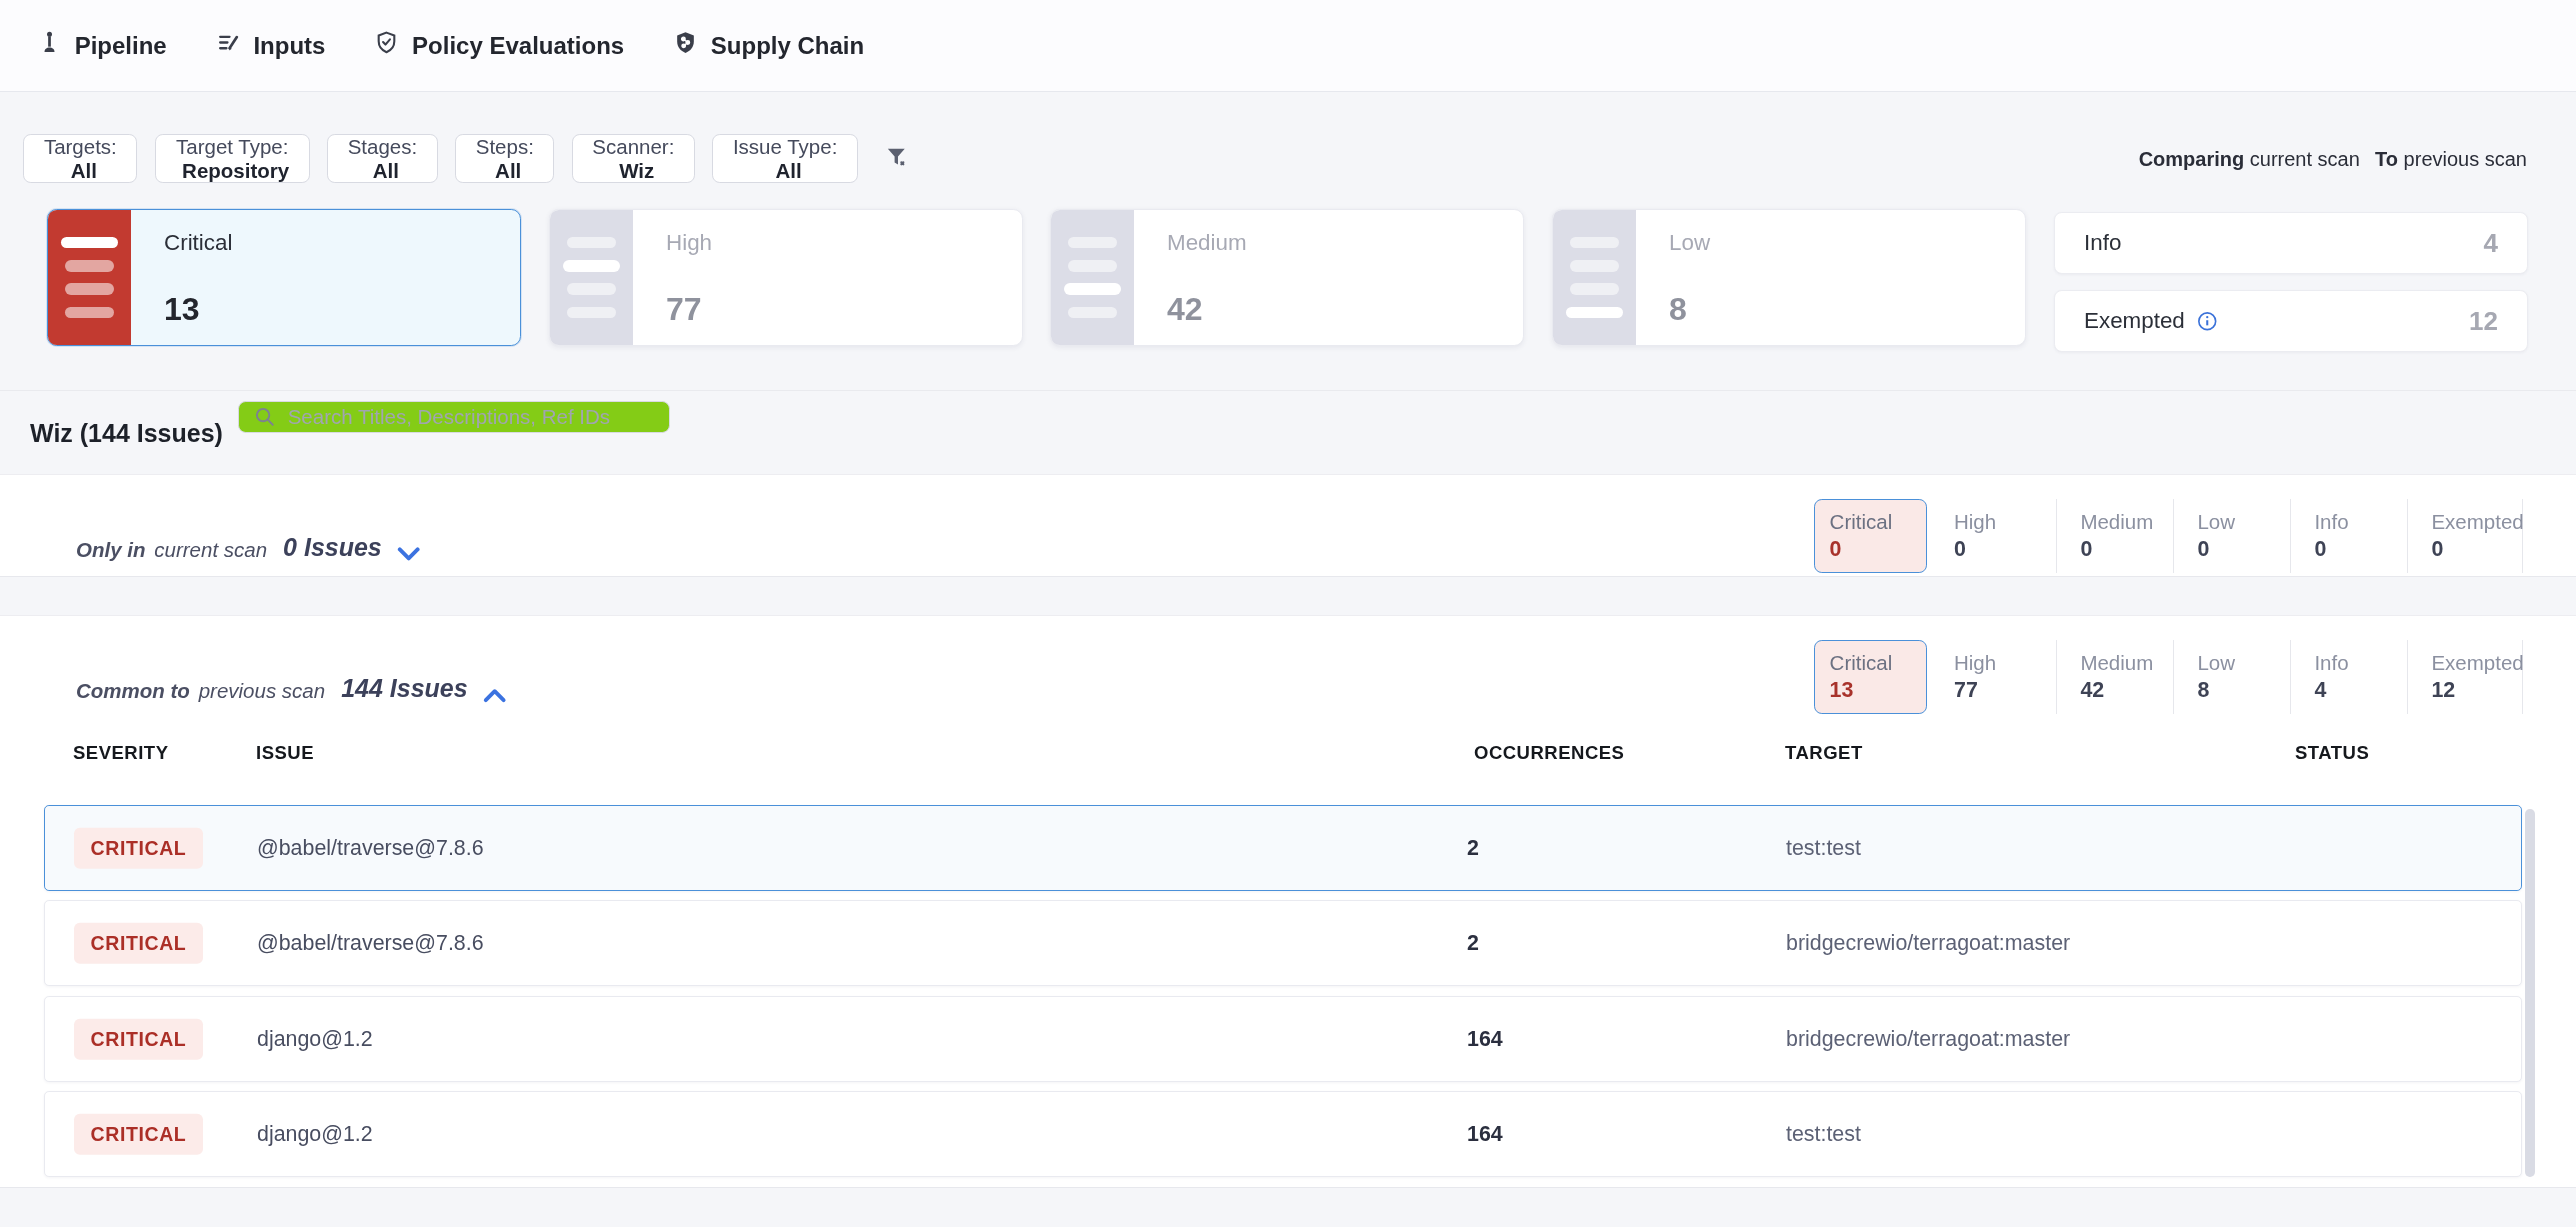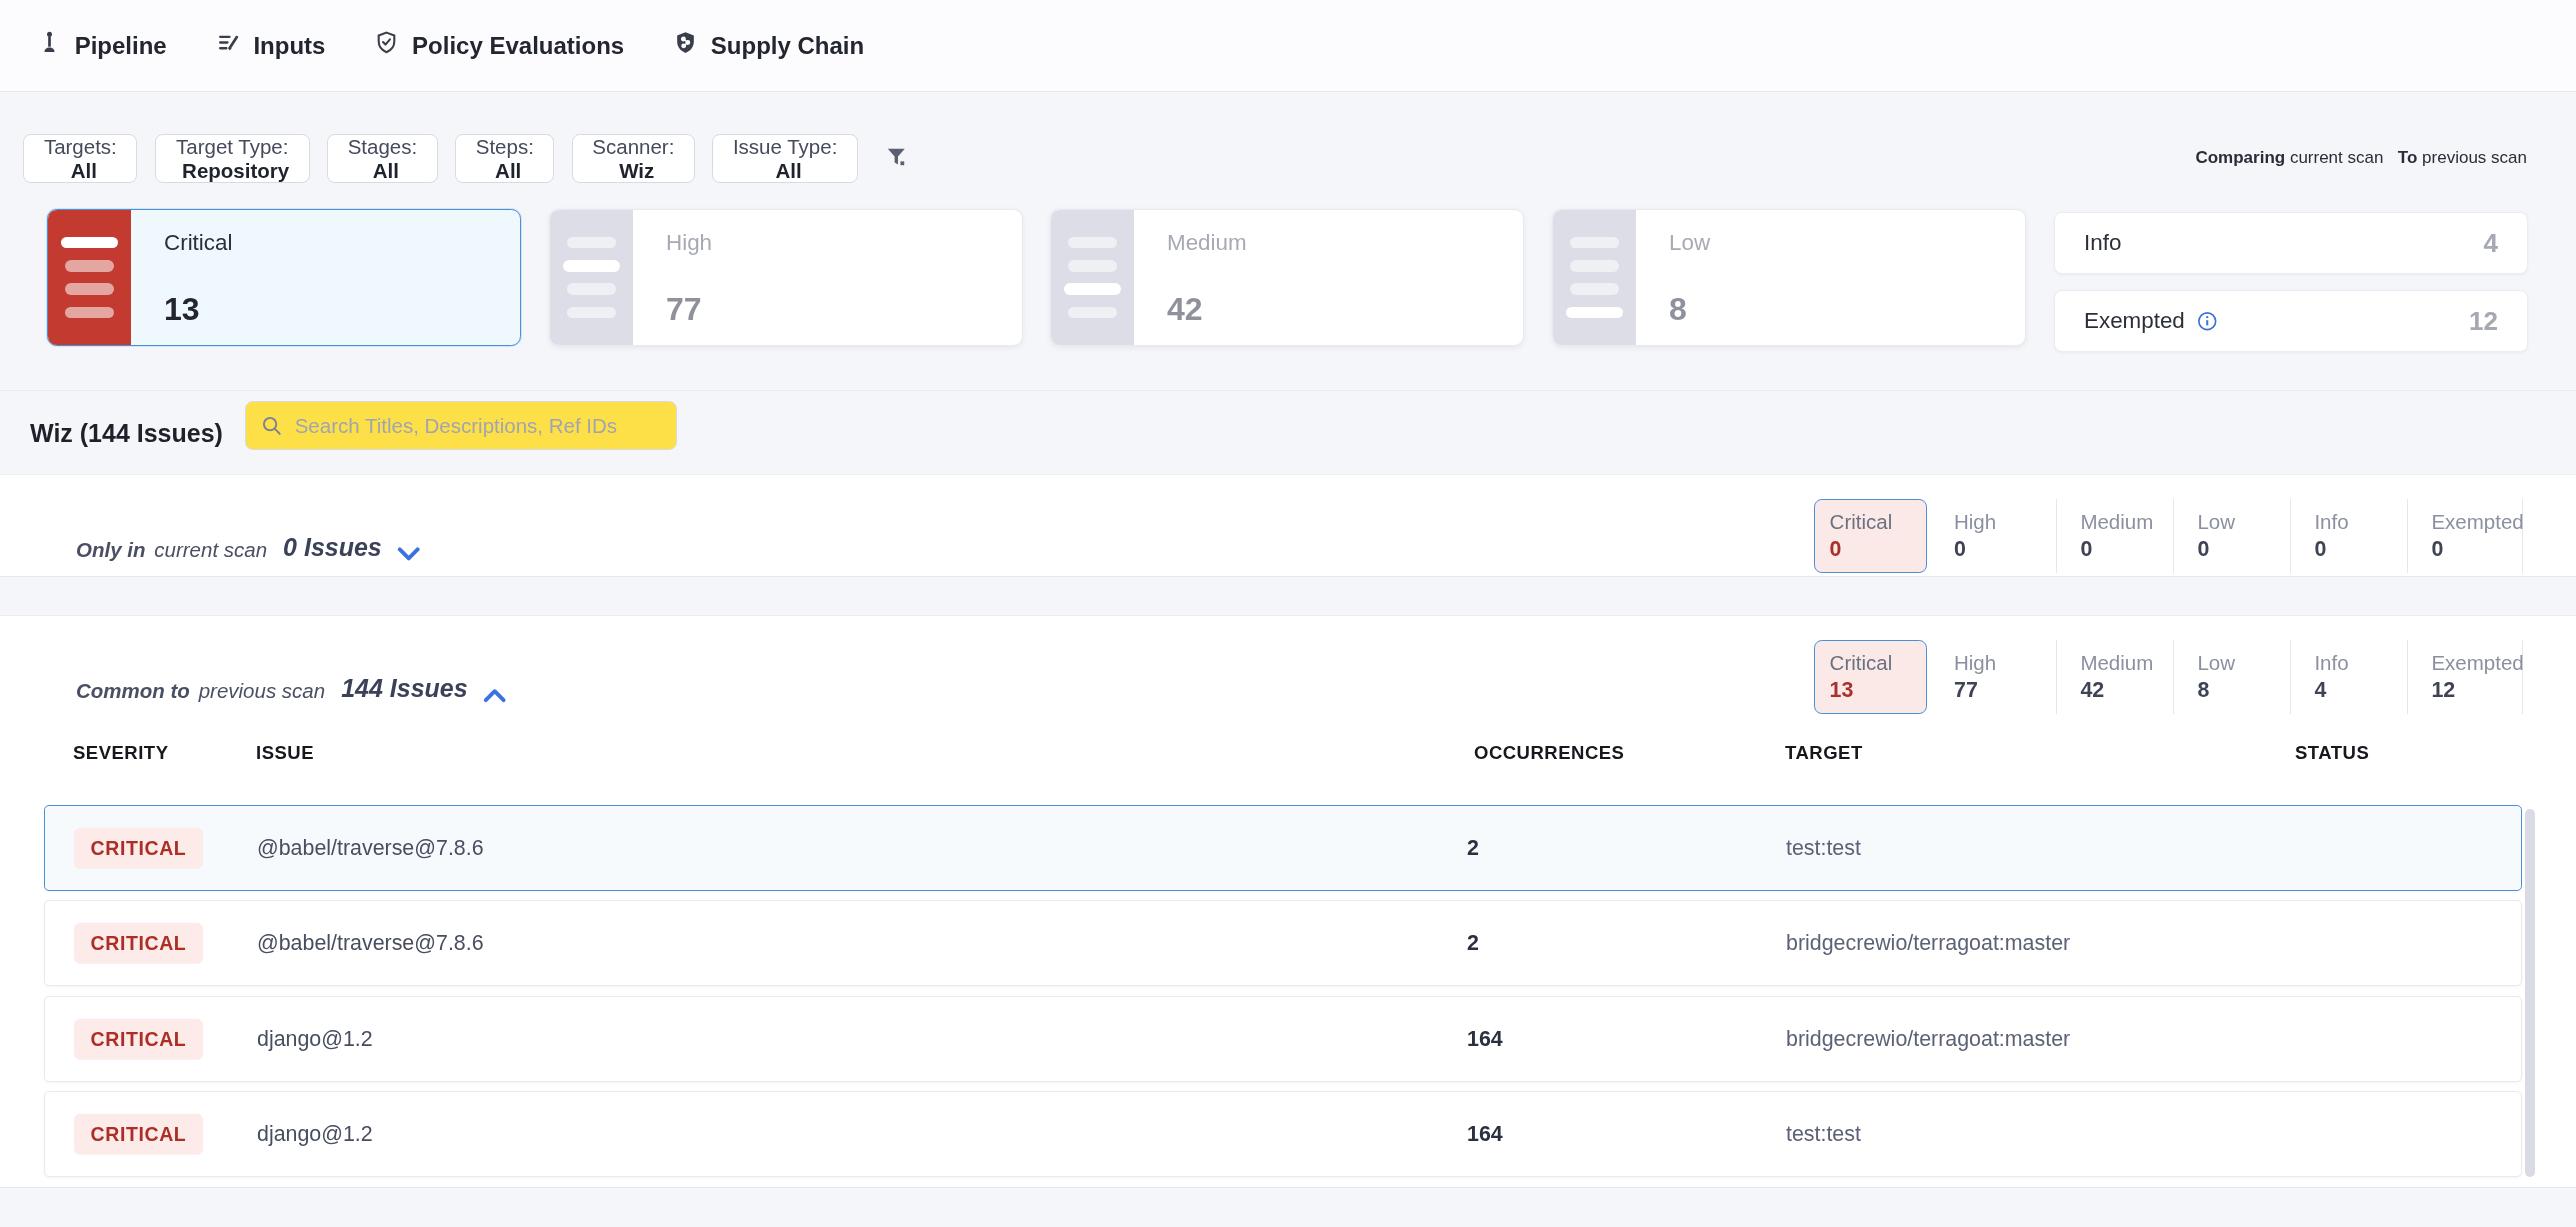--- a/index.html
+++ b/index.html
@@ -24,21 +24,21 @@
 
   
   .filters { position:absolute; top:134px; left:23.4px; display:flex; gap:17.5px; align-items:center; }
   .fbtn { height:49px; background:#fff; border:1.5px solid #d8dae2; border-radius:7.8px;
           display:flex; align-items:center; padding:0 19.5px; font-size:20.5px; cursor:pointer;flex-direction:column; }
   .fbtn .lab { color:#454a5c; font-weight:500; }
   .fbtn .val { color:#1f232e; font-weight:700; margin-left:6.8px; }
   .fbtn svg { margin-left:29px; }
   .clearfilter { margin-left:7.8px; cursor:pointer; display:flex; align-items:center; }
 
-  .comparing { position:absolute; top:148px; right:49px; font-size:17px; color:#2a2d38; white-space:nowrap;text-align:center; }
+  .comparing { position:absolute; top:148px; right:49px; font-size:20px; color:#2a2d38; white-space:nowrap;text-align:center; }
   .comparing b { font-weight:700; }
   .comparing .sp { display:inline-block; width:9.7px; }
 
   
   .sevcard { position:absolute; top:209px; height:137px; width:474px;
              background:#fff; border:1.5px solid #e9eaf0; border-radius:9.7px;
              box-shadow:0 1.9px 4.9px rgba(40,45,80,.07); overflow:hidden; display:flex; cursor:pointer; }
   .sevcard.selected { border:1.9px solid #4a90d9; background:#eef8fd;
                       box-shadow:0 0 0 1px rgba(74,144,217,.18); }
   .strip { width:83px; align-self:stretch; flex:none; display:flex; flex-direction:column;
@@ -57,22 +57,22 @@
               background:#fff; border:1px solid #ebecf1; border-radius:7.8px;
               box-shadow:0 1px 2.9px rgba(40,45,80,.05);
               display:flex; align-items:center; padding:0 29px; font-size:22.4px; cursor:pointer; }
   .sidecard .lab { color:#2b2f38; display:flex; align-items:center; gap:11.7px; }
   .sidecard .cnt { margin-left:auto; font-size:26px; font-weight:700; color:#a6a8b2; }
 
   .hr1 { position:absolute; top:390px; left:0; right:0; height:1px; background:#e9eaee; }
 
   
   .wiztitle { position:absolute; top:419px; left:30px; font-size:25px; font-weight:700; color:#1d2129; }
-  .search { position:absolute; top:401px; left:245px; width:432px; height:49px;
-            background:#fde047; border:1.5px solid #d8dae2; border-radius:7.8px;
+  .search { position:absolute; top:401px; left:238px; width:432px; height:32px;
+            background:#84cc16; border:1.5px solid #d8dae2; border-radius:7.8px;
             display:flex; align-items:center; padding:0 14.6px; gap:10.7px; }
   .search input { border:none; outline:none; background:transparent; flex:1;
                   font-size:20.5px; color:#3a3f4c; font-family:"Liberation Sans", sans-serif; }
   .search input::placeholder { color:#a0a5b1; }
 
   
   .panel { position:absolute; left:0; right:0; background:#fff;
            border-top:1px solid #ededf1; border-bottom:1px solid #e7e8ed; }
   .panel1 { top:474px; height:103px; }
   .panel2 { top:615px; height:573px; }

